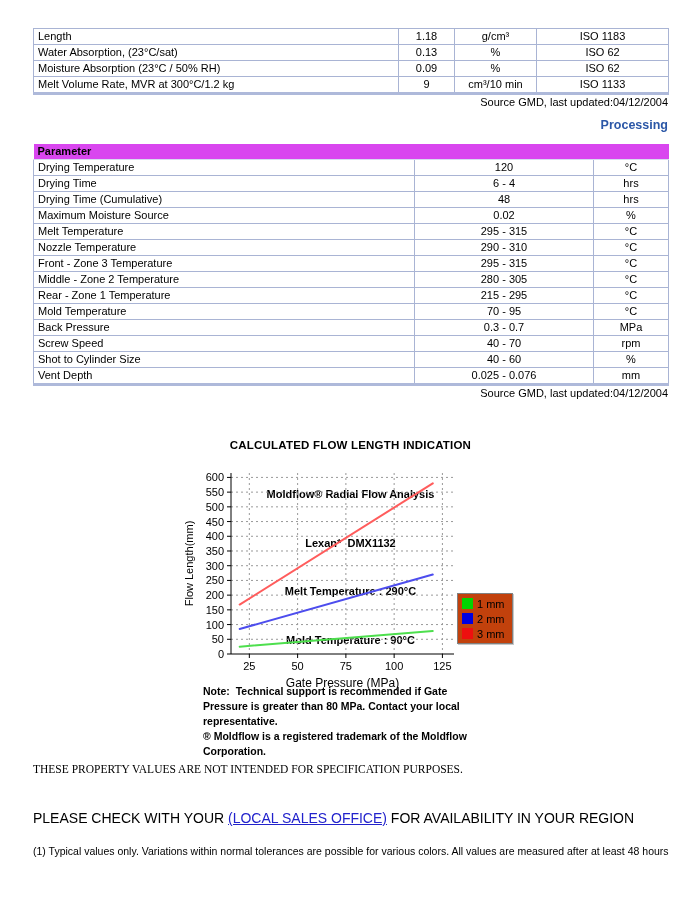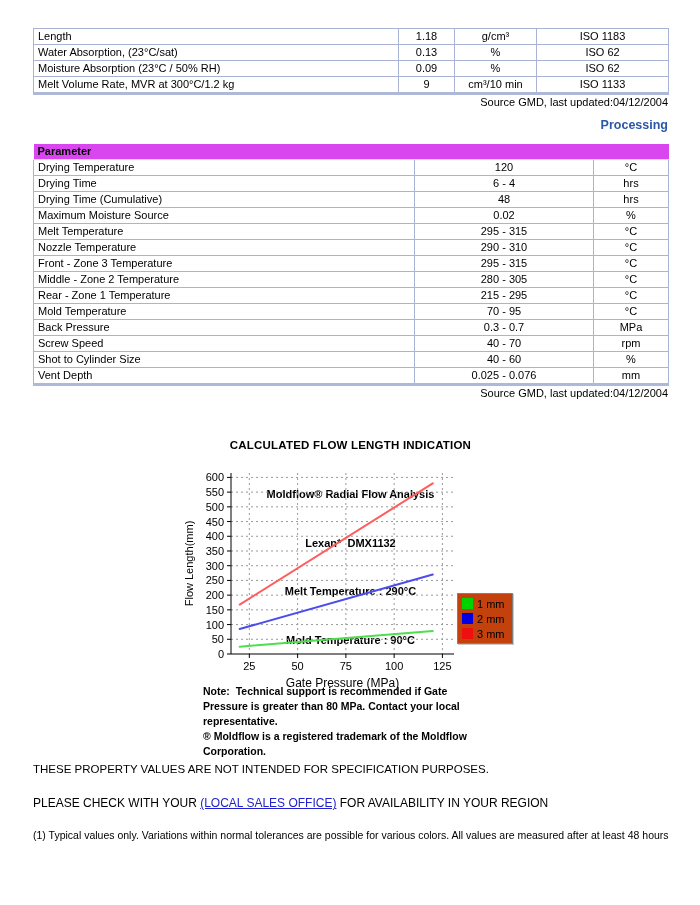--- a/index.html
+++ b/index.html
@@ -46,22 +46,22 @@
     box-shadow:1px 1px 0 #c8c8c8; padding:2px 7px 2px 4px;margin-top:44px;
   }
   .legend-item { display:flex; align-items:center; height:15px; font-size:11px; }
   .legend-swatch { width:11px; height:11px; display:inline-block; margin-right:4px; }
   .chart-footnote {
     position:absolute; left:170px; top:281px; width:330px;
     font-weight:bold; font-size:10.5px; line-height:15px; white-space:pre-wrap;
   }
 
   
-  .footer-line1 { font-size:11.5px; margin-top:13px; }
-  .footer-line2 { font-size:12px; margin-top:21px; }
+  .footer-line1 { font-size:11.5px; margin-top:13px;font-family:Liberation Serif, serif; }
+  .footer-line2 { font-size:14px; margin-top:35px; }
   .footer-line2 a { color:#2222cc; text-decoration:underline; cursor:pointer; }
   .footer-line3 { font-size:10.5px; margin-top:19px; white-space:nowrap; }
 </style>
 </head>
 <body>
 
 <div class="page">
 
   <table class="props-table">
     <colgroup>

